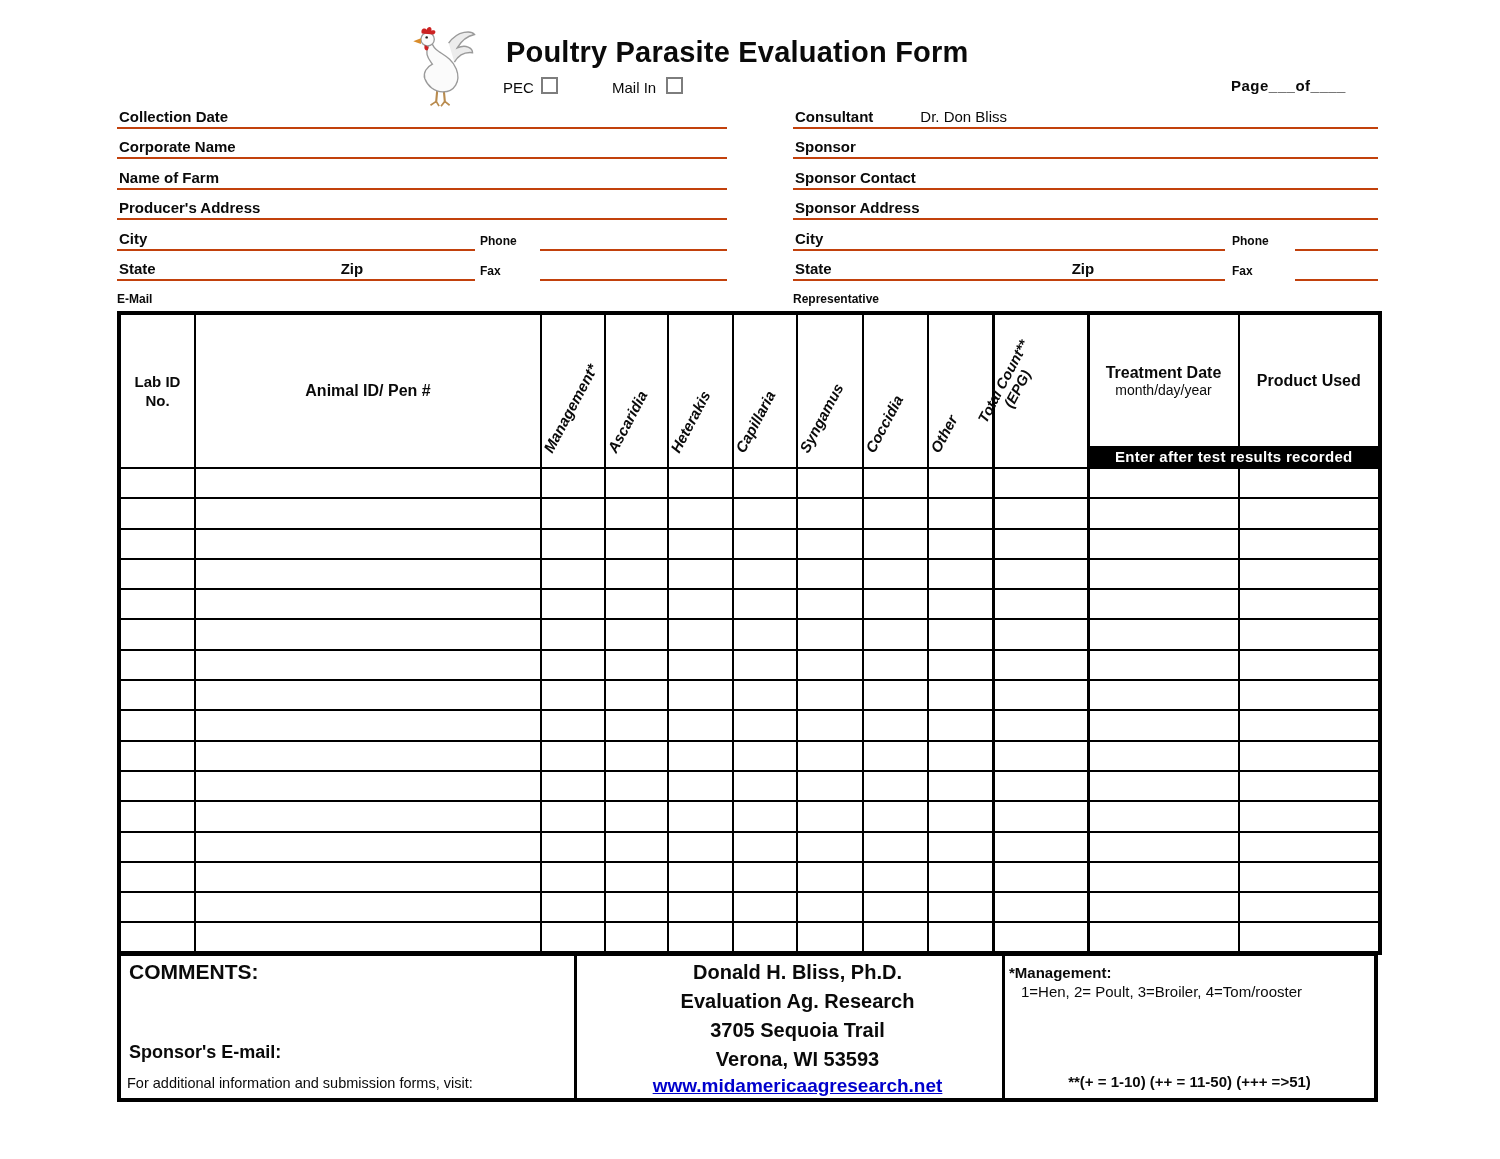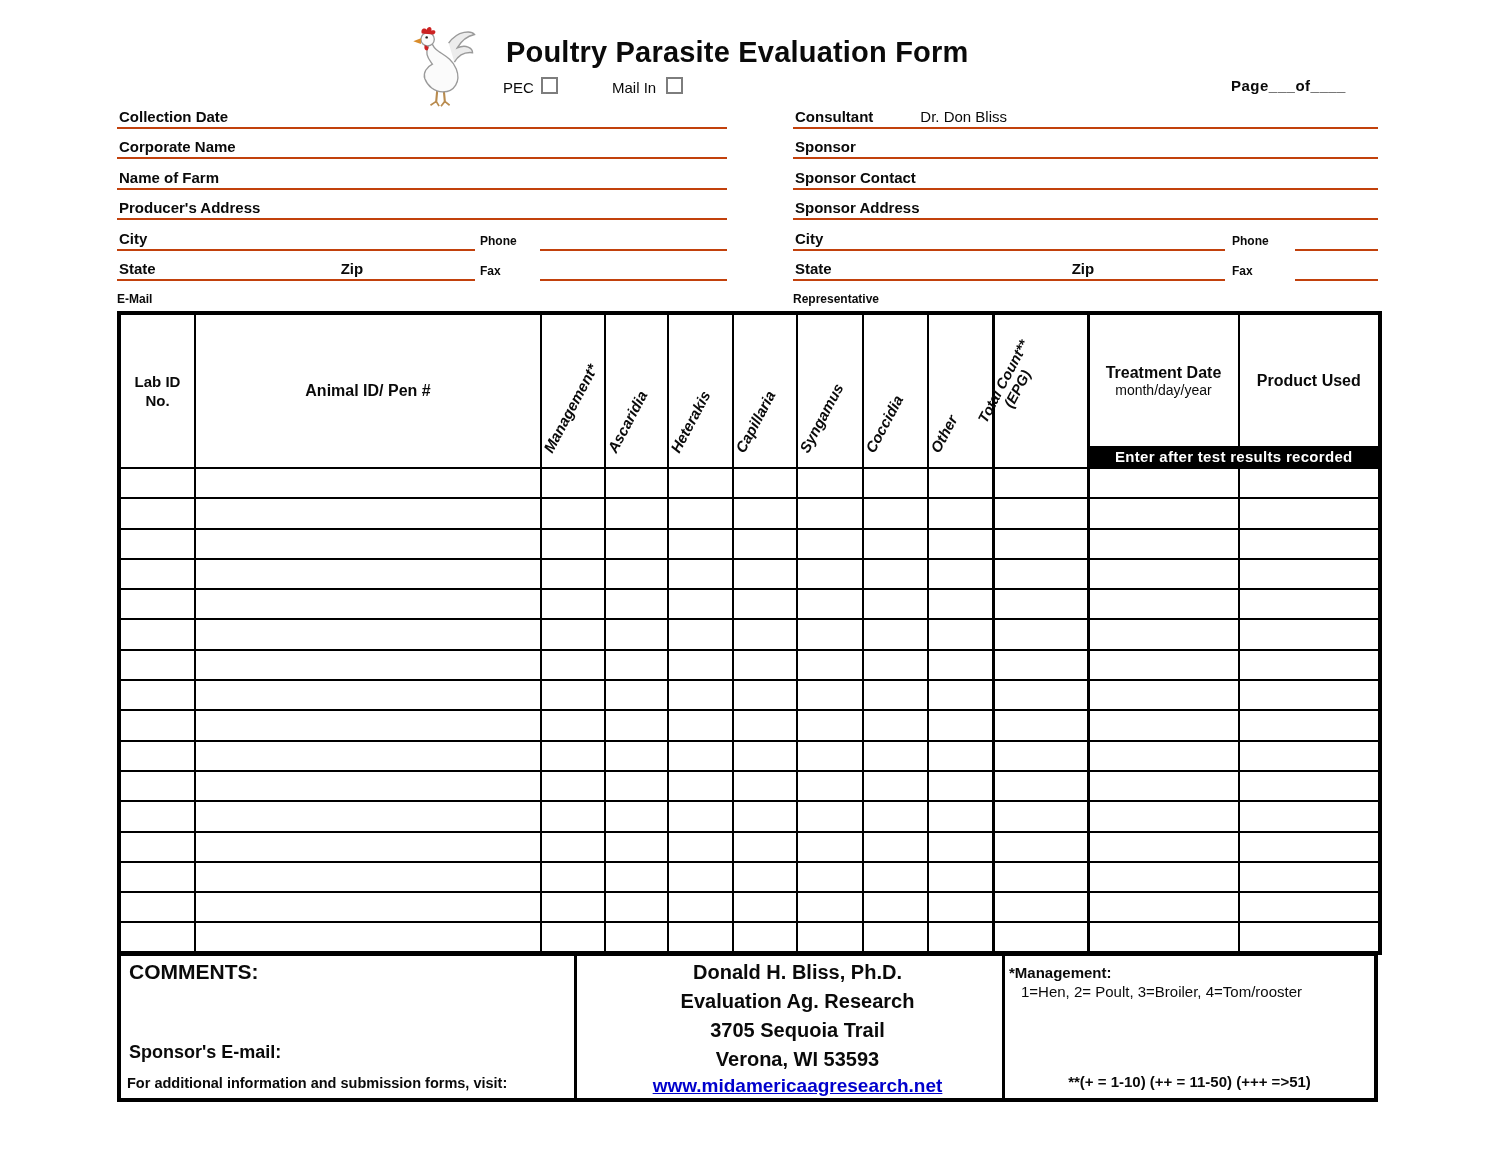--- a/index.html
+++ b/index.html
@@ -83,21 +83,21 @@
     width:1261px; height:150px;
     border: 4px solid #000;
     display:flex;
     background:#fff;
   }
   .f-left  { width:456px; border-right:3px solid #000; position:relative; padding:4px 8px; }
   .f-center{ width:412px; border-right:3px solid #000; text-align:center; padding-top:2px;margin-left:16px; }
   .f-right { flex:1; position:relative; padding:8px 4px 8px 4px; }
   .comments-label { font-size:21px; font-weight:bold; }
   .sponsor-email-label { position:absolute; left:8px; top:86px; font-size:18px; font-weight:bold; }
-  .info-label { position:absolute; left:6px; bottom:7px; font-size:14.5px; font-weight:bold; white-space:nowrap; }
+  .info-label { position:absolute; left:6px; bottom:7px; font-size:14.5px; font-weight:normal; white-space:nowrap; }
   .org-line { font-size:20px; font-weight:bold; line-height:29px; }
   .website-link { display:inline-block; margin-top:1px; font-size:19px; font-weight:bold;
                   text-decoration:underline; cursor:pointer; }
   .mgmt-title { font-size:15px; font-weight:bold; }
   .mgmt-legend { font-size:15px; margin-left:12px; margin-top:2px; }
   .count-legend { position:absolute; bottom:8px; left:0; right:0; text-align:center;
                   font-size:15px; font-weight:bold; }
 </style>
 </head>
 <body>

